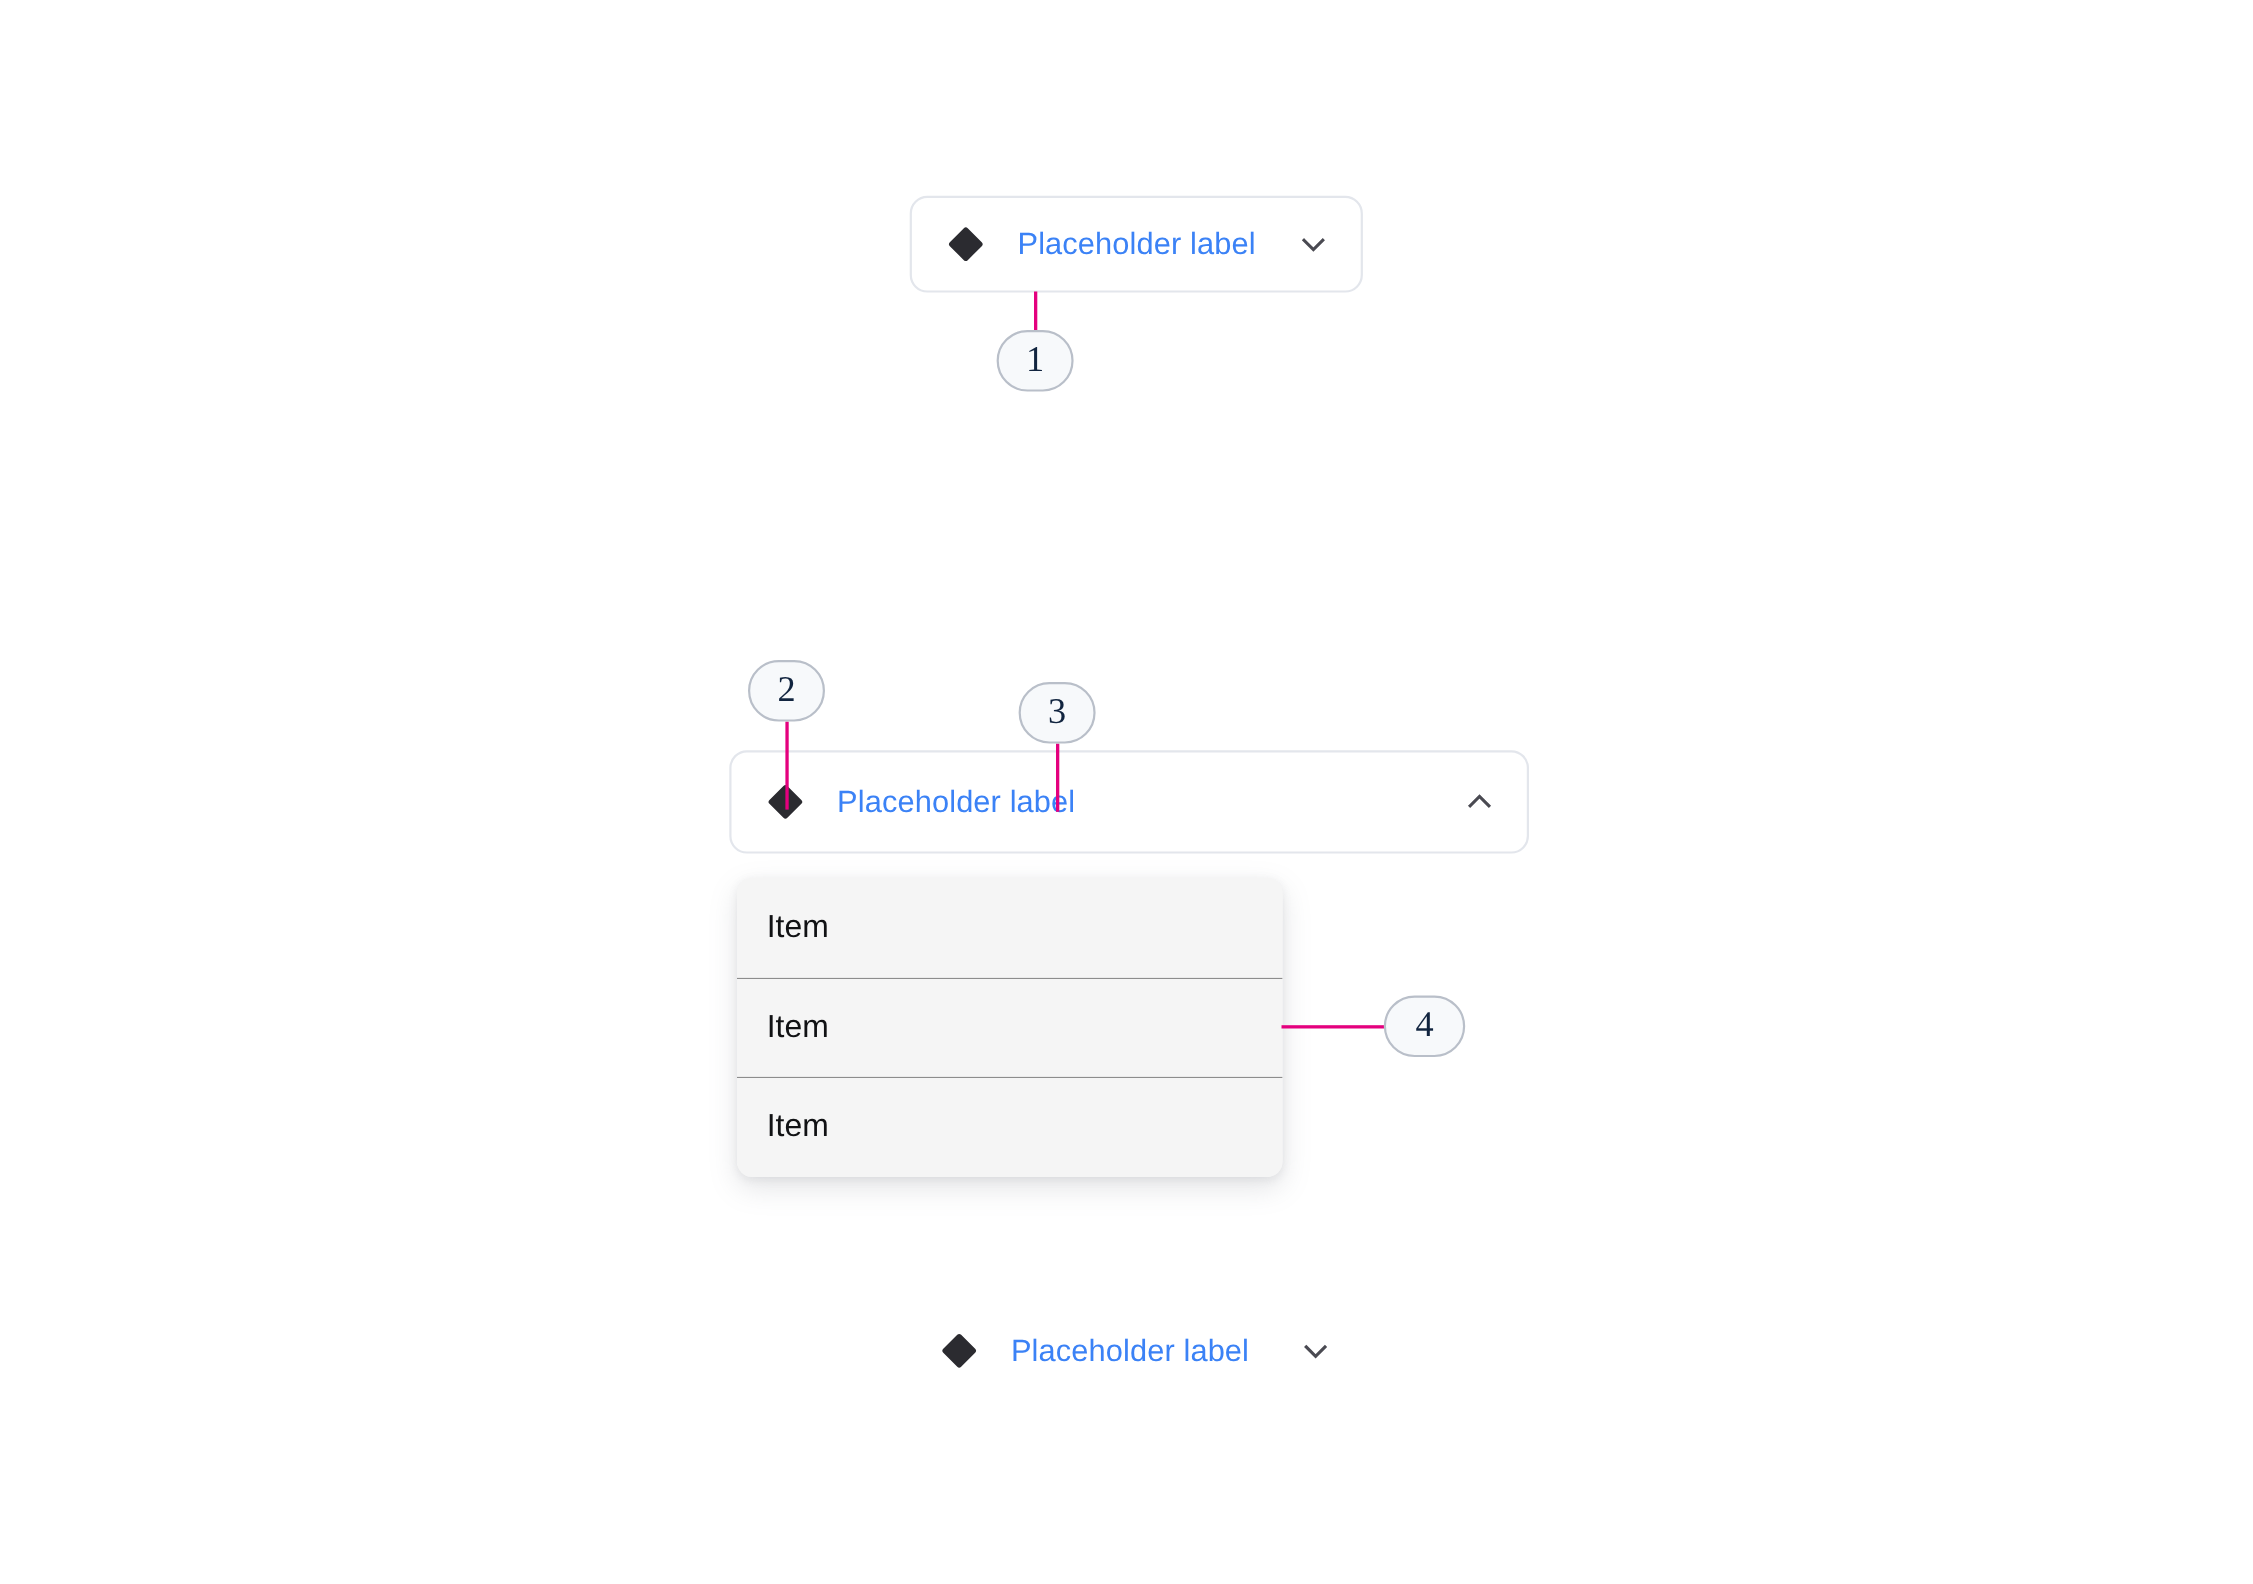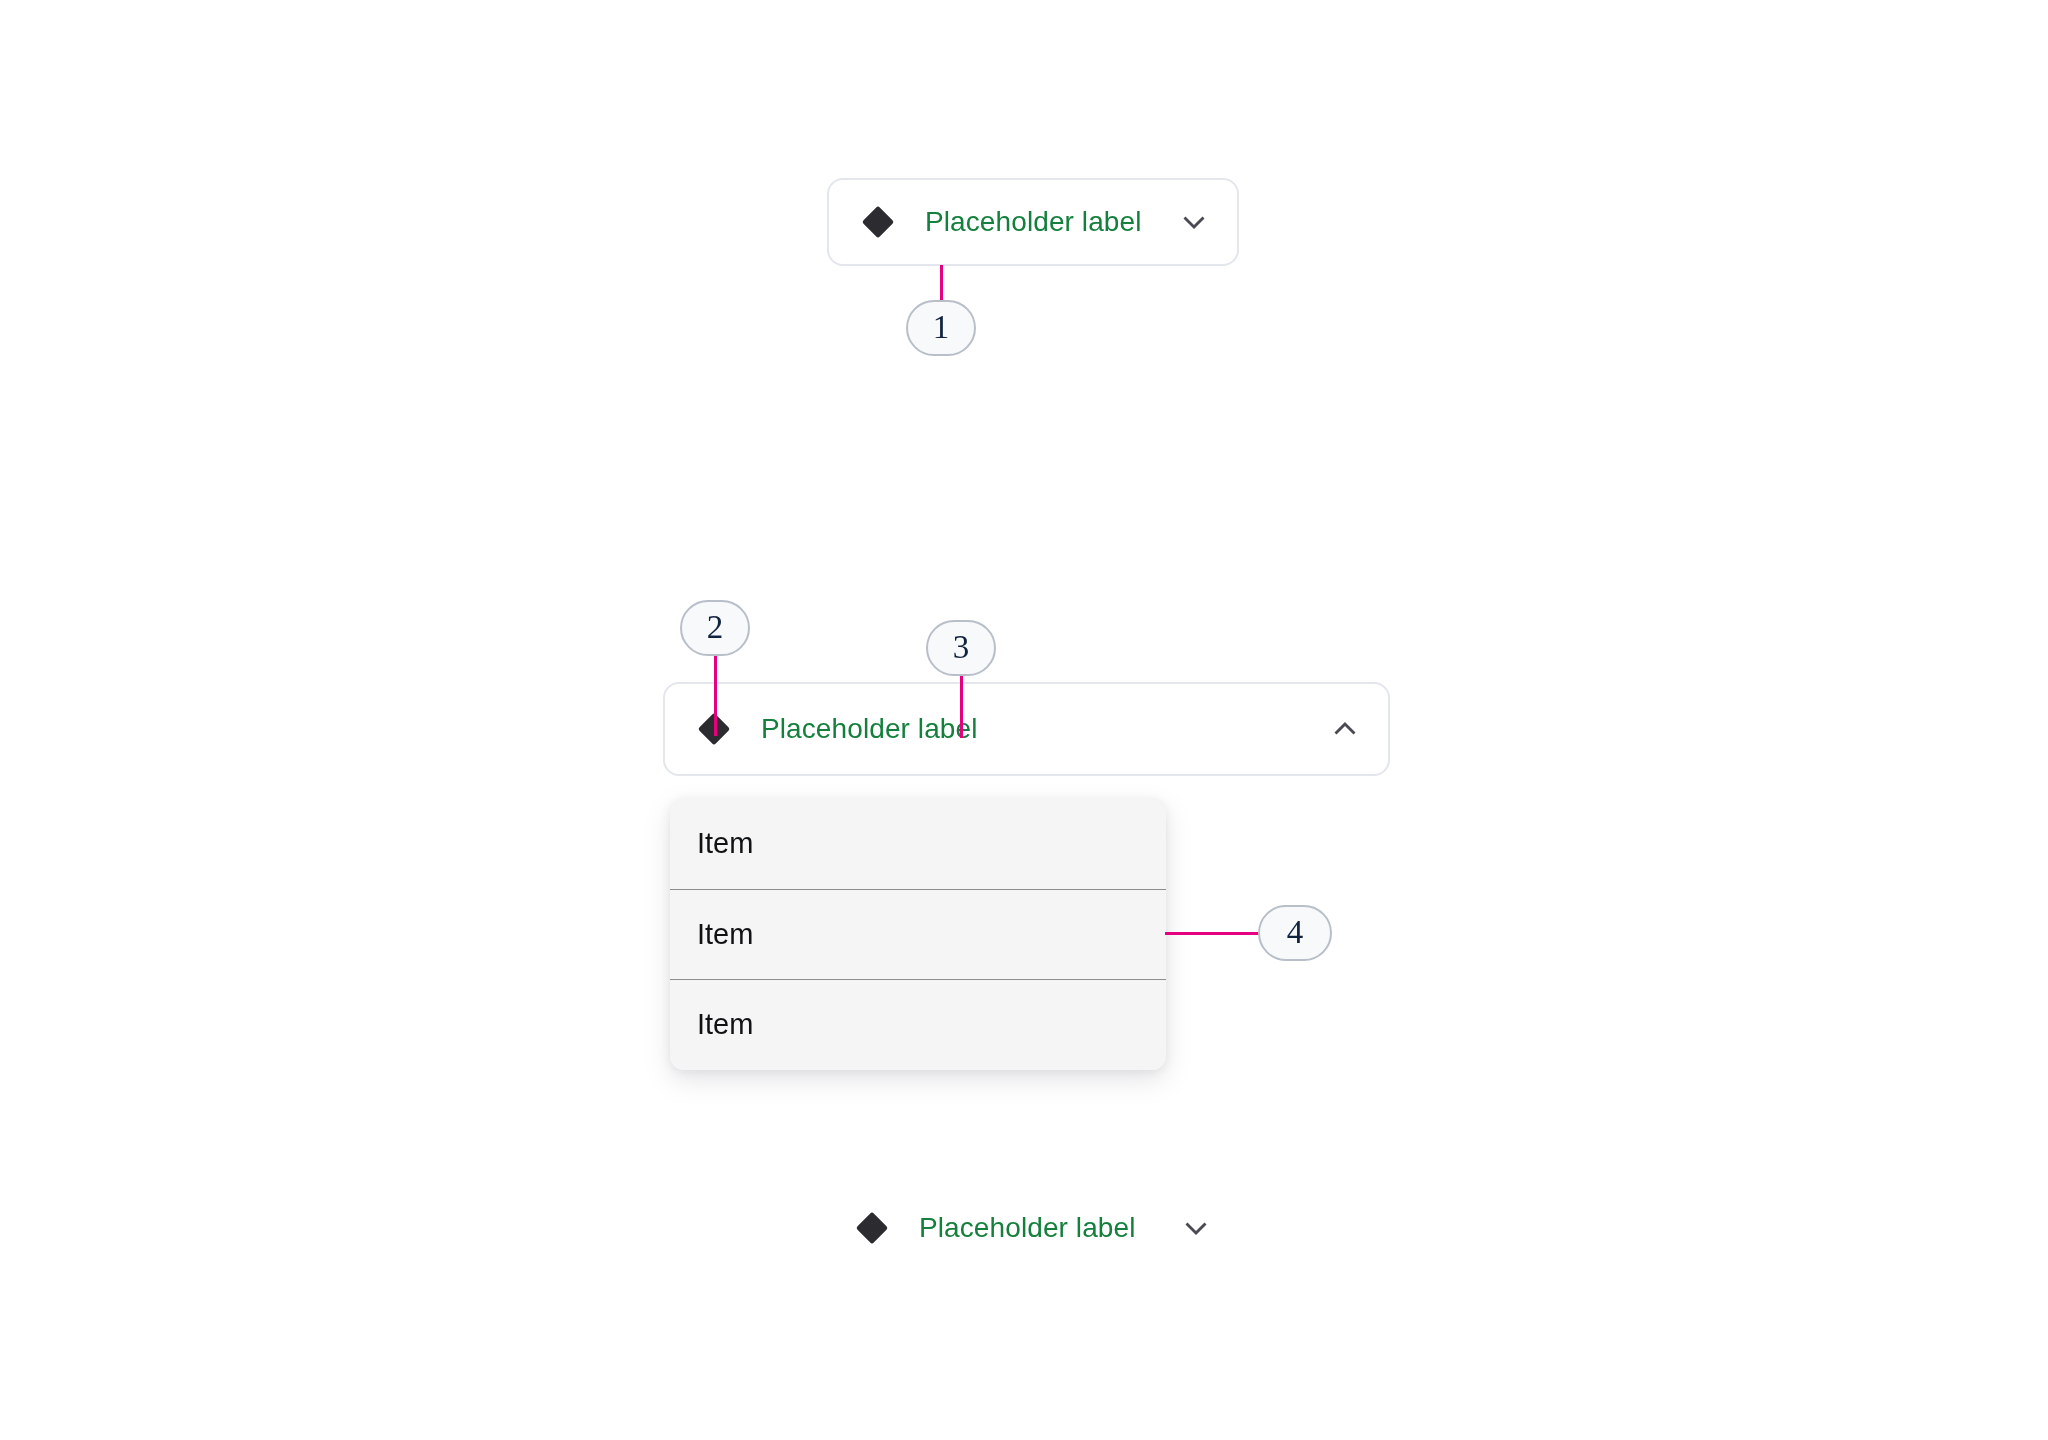--- a/index.html
+++ b/index.html
@@ -66,21 +66,21 @@
   .diamond-icon {
     flex: 0 0 auto;
     display: inline-block;
     line-height: 0;
   }
   .diamond-icon svg { display: block; }
 
   
   .field-label {
     flex: 1 1 auto;
-    color: #15803d;
+    color: #3b82f6;
     font-size: 28px;
     line-height: 1;
     letter-spacing: 0.1px;
     white-space: nowrap;
     overflow: hidden;
     text-overflow: ellipsis;
   }
   .collapsed-1 .field-label { margin-left: 28px; }
   .expanded-1  .field-label { margin-left: 28px; }
   .dropdown-plain .field-label { margin-left: 28px; }

